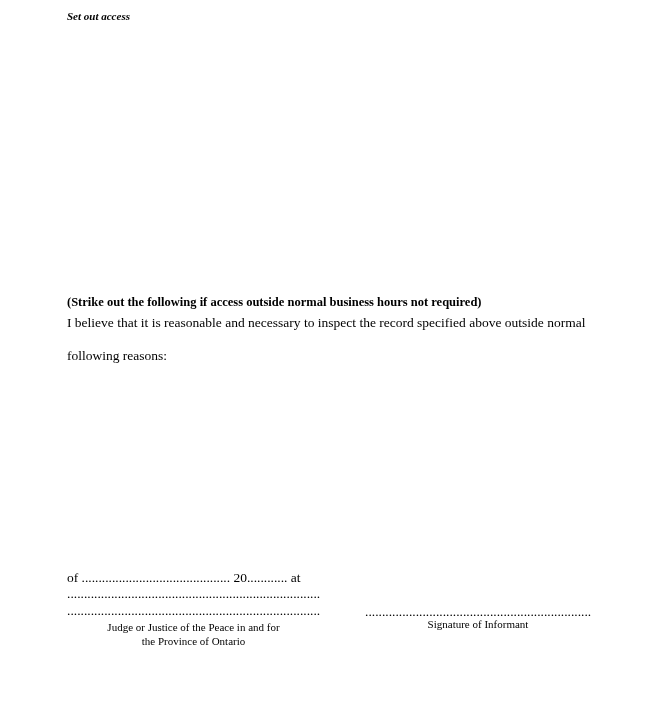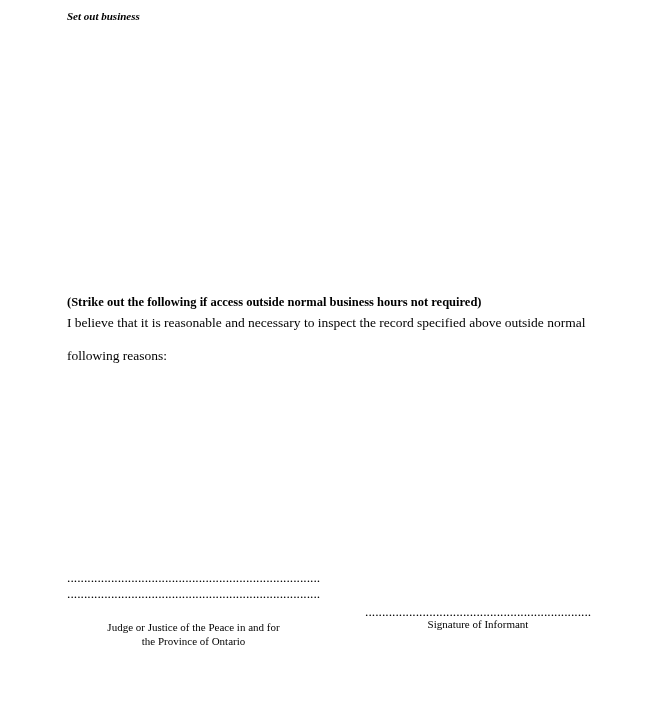--- a/index.html
+++ b/index.html
@@ -52,21 +52,21 @@
     line-height: 16.3px;
   }
   .jurat-line {
     white-space: nowrap;
   }
   .jurat-line.dots-clip {
     overflow: hidden;
     width: 253px;
   }
   .jurat-caption {
-    margin-top: 17px;
+    margin-top: 1px;
     width: 253px;
     text-align: center;
     font-size: 11px;
     line-height: 14px;
   }
   .signature-block {
     position: absolute;
     left: 365px;
     top: 605px;
     width: 226px;
@@ -82,30 +82,31 @@
     text-align: left;
   }
   .signature-caption {
     font-size: 11px;
     line-height: 13px;
   }
 </style>
 </head>
 <body>
 
-<div class="note-top">Set out business</div>
+<div class="note-top">Set out access</div>
 
 <div class="strike-note">(Strike out the following if access outside normal business hours not required)</div>
 
 <div class="belief-paragraph">
   <div class="p-line">I believe that it is reasonable and necessary to inspect the record specified above outside normal</div>
   <div class="p-line">following reasons:</div>
 </div>
 
 <div class="jurat-block">
+  <div class="jurat-line">of ............................................ 20............ at</div>
   <div class="jurat-line dots-clip">.....................................................................................</div>
   <div class="jurat-line dots-clip">.....................................................................................</div>
   <div class="jurat-caption">
     <div>Judge or Justice of the Peace in and for</div>
     <div>the Province of Ontario</div>
   </div>
 </div>
 
 <div class="signature-block">
   <div class="signature-line">.....................................................................................</div>

